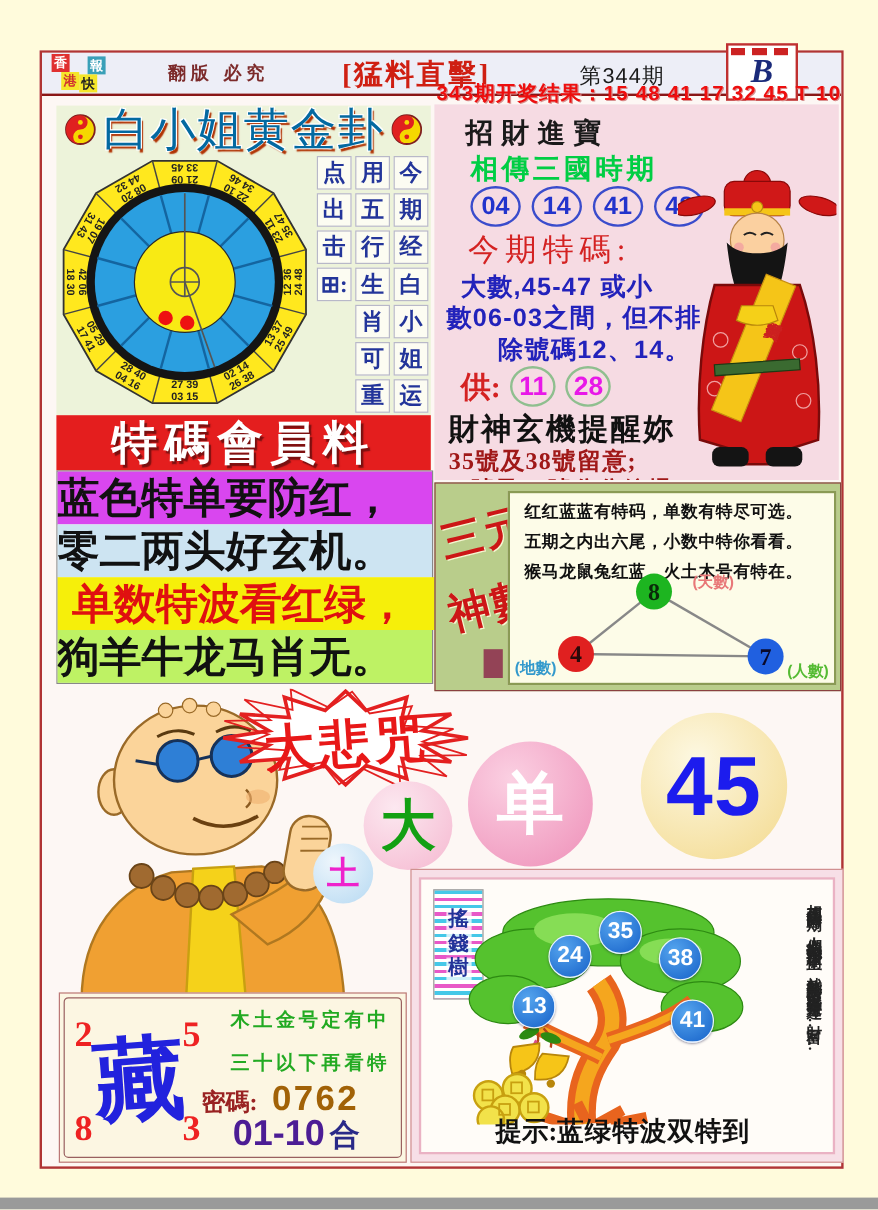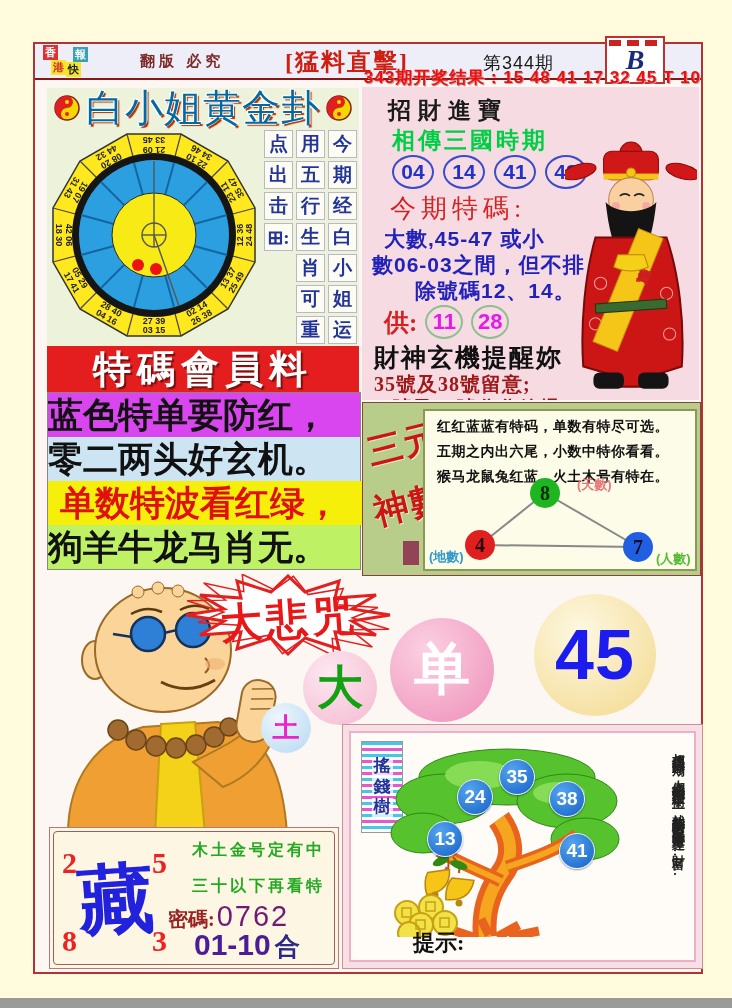--- a/index.html
+++ b/index.html
@@ -90,21 +90,21 @@
 
   
   #hidden-box{left:14px;top:783px;width:288px;height:140px;background:#fcf6e2;border:1px solid #bb7777;}
   #hidden-inner{position:absolute;left:3px;top:3px;right:3px;bottom:3px;border:1px solid #996060;border-radius:4px;}
   .corner-num{position:absolute;font-family:"Liberation Serif",serif;font-weight:bold;font-size:30px;color:#ee2222;}
   #hidden-char{position:absolute;left:28px;top:22px;font-family:"Liberation Serif",serif;font-weight:bold;font-size:76px;
     color:#2222dd;transform:rotate(-4deg);}
   .green-hint{position:absolute;font-family:"Liberation Serif",serif;font-weight:bold;font-size:16px;color:#22aa22;letter-spacing:3px;white-space:nowrap;}
   #password-row{position:absolute;left:118px;top:72px;display:flex;align-items:baseline;gap:2px;}
   #password-label{font-family:"Liberation Serif",serif;font-weight:bold;font-size:20px;color:#992222;}
-  #password-value{font-weight:normal;font-size:29px;color:#701a75;letter-spacing:2px;}
+  #password-value{font-weight:bold;font-size:29px;color:#a16207;letter-spacing:2px;margin-left:10px;}
   #range-row{position:absolute;left:120px;top:100px;display:flex;align-items:baseline;gap:4px;}
   #range-value{font-weight:bold;font-size:30px;color:#4c1d95;margin-left:24px;}
   #he-char{font-family:"Liberation Serif",serif;font-weight:bold;font-size:25px;color:#2a2a88;}
 
   
   #tree-panel{left:307px;top:680px;width:359px;height:243px;background:#f7dfe7;border:1px solid #d09090;}
   #tree-inner{position:absolute;left:6px;top:6px;width:343px;height:227px;background:#fffcf8;border:2px solid #eab2c4;}
   #tree-label{position:absolute;left:10px;top:8px;width:40px;height:90px;border:1px solid #999;
     background:repeating-linear-gradient(180deg,#45c8e8 0 3px,#ffffff 3px 6px,#e858c8 6px 9px,#ffffff 9px 12px);
     display:flex;flex-direction:column;align-items:center;justify-content:center;gap:2px;}
@@ -453,18 +453,19 @@
         <div id="tree-nums">
             <div class="tree-num" style="left: 148px; top: 26px;">35</div>
             <div class="tree-num" style="left: 106px; top: 46px;">24</div>
             <div class="tree-num" style="left: 198px; top: 48px;">38</div>
             <div class="tree-num" style="left: 76px; top: 88px;">13</div>
             <div class="tree-num" style="left: 208px; top: 100px;">41</div>
           </div>
         <div id="legend-cols"><span>相傳三國時期，人們把錢幣掛</span><span>在樹上，就能夠給自己及家人帶</span><span>來好運、財富……</span></div>
         <div id="tip-row">
           <span id="tip-label">提示:</span>
+          <span id="tip-text">蓝绿特波双特到</span>
         </div>
       </div>
     </div>
 
   </div>
 </div>
 
 </body></html>

